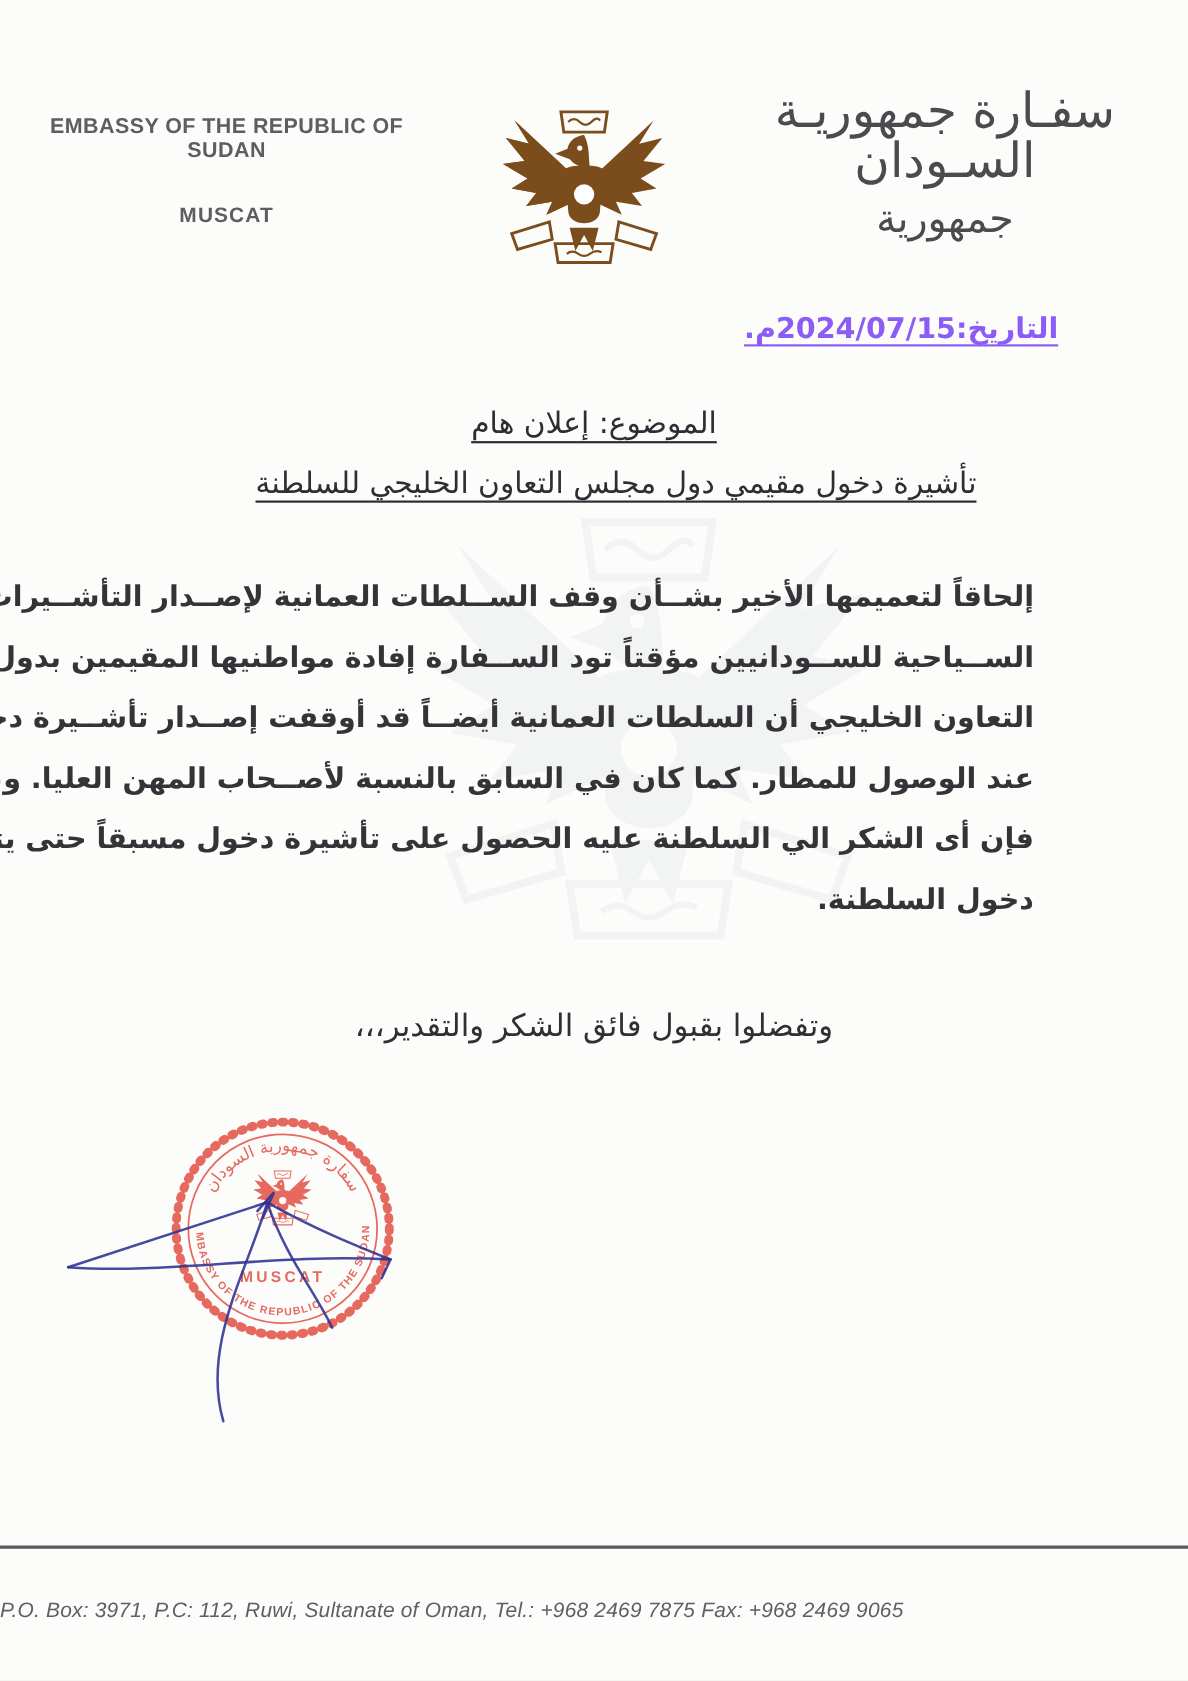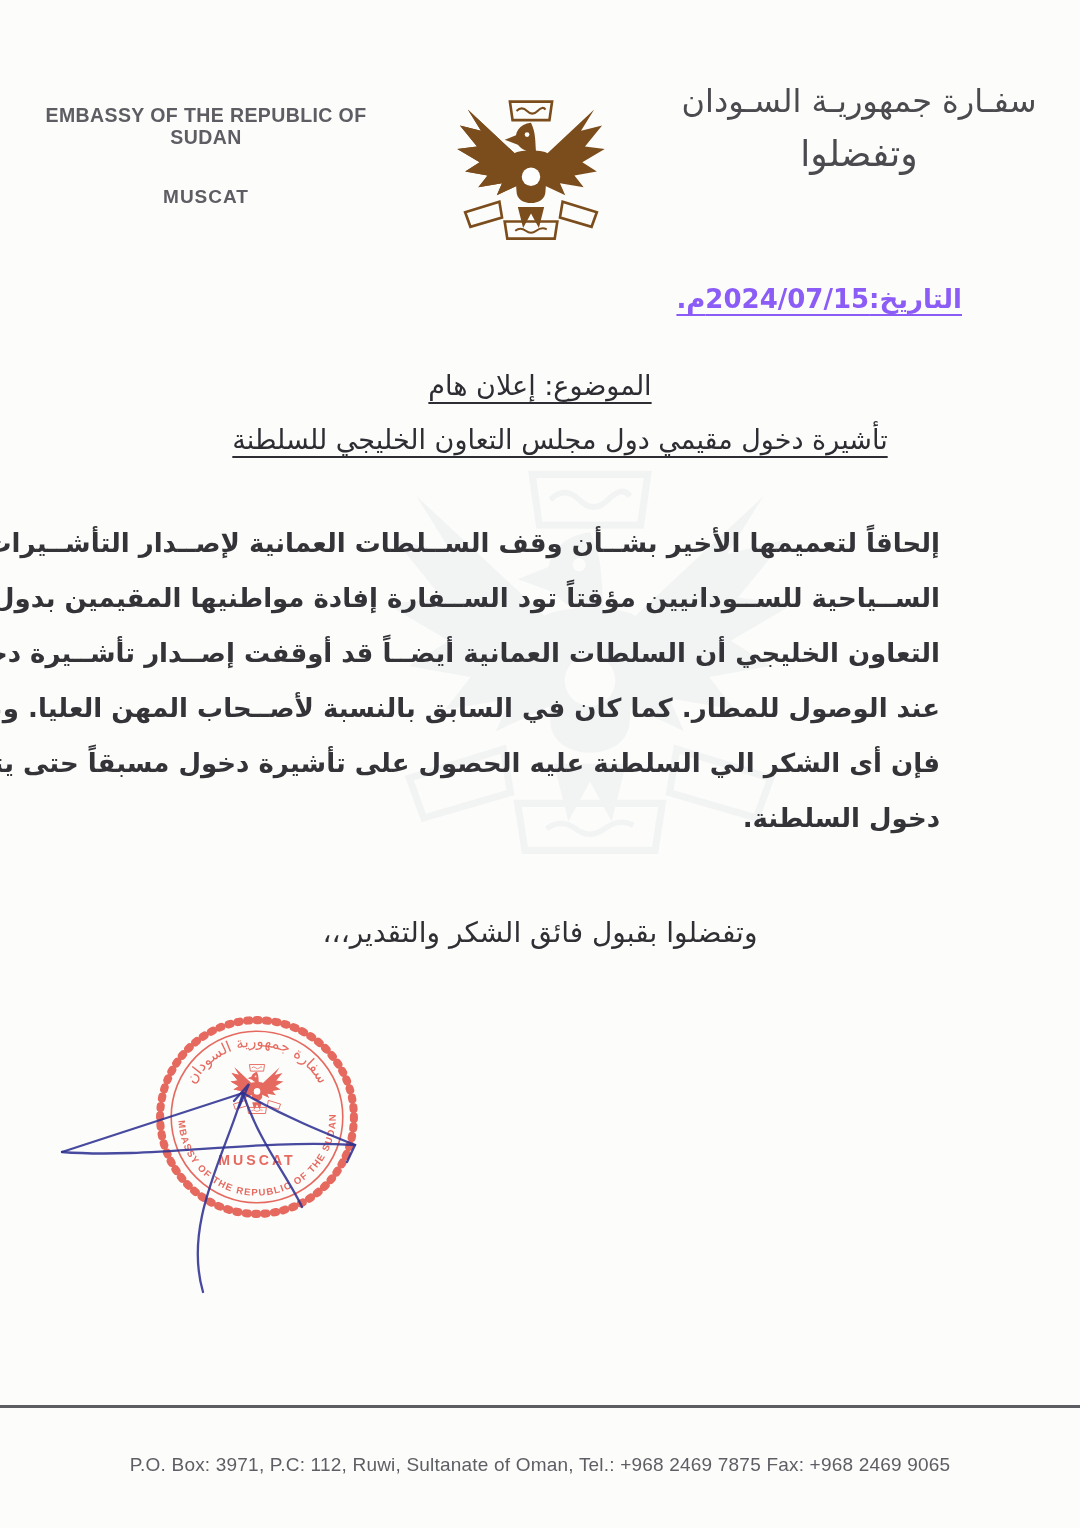--- a/index.html
+++ b/index.html
@@ -19,21 +19,21 @@
     font-family:"Liberation Sans",sans-serif;
     font-weight:700;letter-spacing:.4px;
   }
   .hdr-en .l1{font-size:19.5px;line-height:22px;}
   .hdr-en .l2{font-size:19px;margin-top:38px;letter-spacing:1px;}
   .hdr-emblem{position:absolute;left:452px;top:96px;width:158px;height:172px;color:#7c4d1c;}
   .hdr-ar{
     position:absolute;right:36px;top:78px;width:370px;
     text-align:center;color:#4a4a4f;direction:rtl;
   }
-  .hdr-ar .l1{font-size:32px;line-height:46px;}
+  .hdr-ar .l1{font-size:44px;line-height:46px;}
   .hdr-ar .l2{font-size:36px;line-height:44px;margin-top:8px;letter-spacing:1px;}
   
   .date-line{
     position:absolute;right:118px;top:284px;
     direction:rtl;font-weight:700;font-size:26px;color:#8b5cf6;
     text-decoration:underline;text-underline-offset:6px;text-decoration-thickness:2px;
   }
   .subject1,.subject2{
     position:absolute;left:0;right:0;text-align:center;direction:rtl;
     font-weight:400;color:#2d2d33;
@@ -66,22 +66,22 @@
   .signature path{stroke:#2e3192;stroke-width:2.3;fill:none;opacity:.88;stroke-linecap:round;}
   
   .watermark{position:absolute;left:330px;top:460px;width:520px;height:470px;color:#5b7a9a;opacity:.055;}
   
   .footer-rule{position:absolute;left:0;right:0;top:1405px;height:3px;background:#5c5c63;}
   .footer-ar{
     position:absolute;left:0;right:0;top:1418px;text-align:center;direction:rtl;
     font-size:21px;color:#5a5a61;
   }
   .footer-en{
-    position:absolute;left:0;right:0;top:1454px;text-align:center;
-    font-family:"Liberation Sans",sans-serif;font-size:19px;color:#5e5e65;letter-spacing:.2px;
+    position:absolute;left:0;right:0;top:1454px;
+    font-family:"Liberation Sans",sans-serif;font-size:19px;color:#5e5e65;letter-spacing:.2px;font-style:italic;
   }
 </style>
 </head>
 <body>
 
 <svg width="0" height="0" style="position:absolute" aria-hidden="true">
   <defs>
     <symbol id="emblem" viewBox="0 0 120 130">
 
       <path d="M44,4 L76,4 L74,18 L46,18 Z" fill="none" stroke="currentColor" stroke-width="2"></path>
@@ -119,21 +119,21 @@
     <div class="l1">EMBASSY OF THE REPUBLIC OF SUDAN</div>
     <div class="l2">MUSCAT</div>
   </div>
 
   <svg class="hdr-emblem" viewBox="0 0 120 130">
     <use href="#emblem"></use>
   </svg>
 
   <div class="hdr-ar">
     <div class="l1">سفـارة جمهوريـة السـودان</div>
-    <div class="l2">وتفضلوا</div>
+    <div class="l2">جمهورية</div>
   </div>
 
   <div class="date-line">التاريخ:2024/07/15م.</div>
 
   <div class="subject1">الموضوع: إعلان هام</div>
   <div class="subject2">تأشيرة دخول مقيمي دول مجلس التعاون الخليجي للسلطنة</div>
 
   <div class="body-text">
     <div class="bline">إلحاقاً لتعميمها الأخير بشــأن وقف الســلطات العمانية لإصــدار التأشــيرات</div>
     <div class="bline">الســياحية للســودانيين مؤقتاً تود الســفارة إفادة مواطنيها المقيمين بدول مجلس</div>

